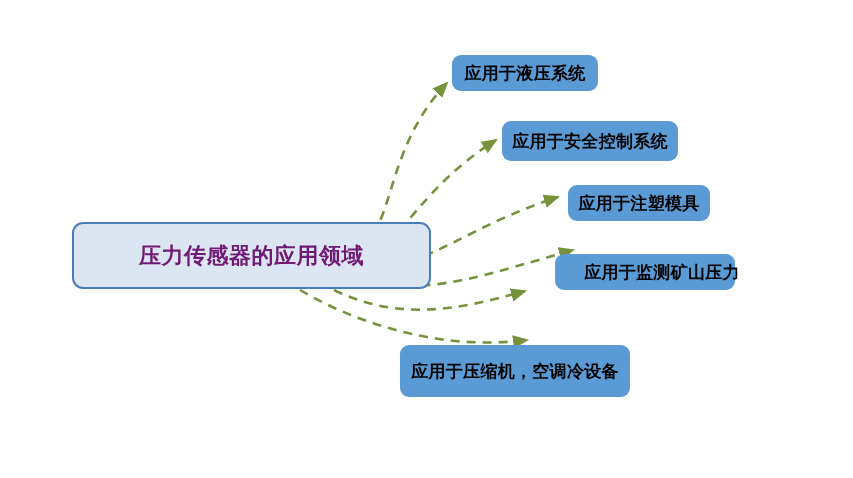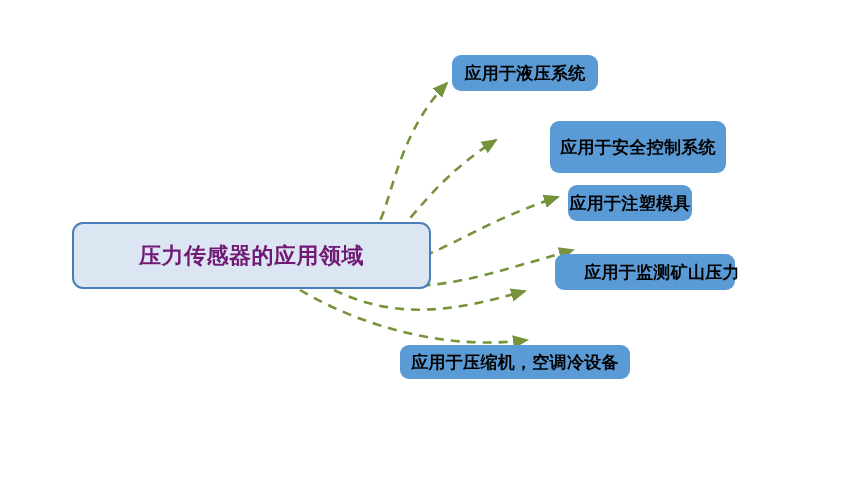--- a/index.html
+++ b/index.html
@@ -49,25 +49,25 @@
   }
   .node-child {
     background: #5b9bd5;
     border-radius: 9px;
     color: #000000;
     font-size: 17px;
     font-weight: bold;
     letter-spacing: 0.3px;
   }
   .n1 { left: 452px; top: 55px;  width: 146px; height: 36px; }
-  .n2 { left: 502px; top: 121px; width: 176px; height: 52px; margin-left: 48px; }
-  .n3 { left: 568px; top: 185px; width: 124px; height: 36px; }
+  .n2 { left: 502px; top: 121px; width: 176px; height: 40px; }
+  .n3 { left: 568px; top: 185px; width: 142px; height: 36px; }
   .n4 { left: 555px; top: 254px; width: 180px; height: 36px; padding-left: 34px; }
   .n5 { left: 500px; top: 296px; width: 148px; height: 36px; }
-  .n6 { left: 400px; top: 345px; width: 230px; height: 34px; }
+  .n6 { left: 400px; top: 345px; width: 230px; height: 52px; }
 </style>
 </head>
 <body>
 
 <div id="canvas">
 
   <svg id="connectors" viewBox="0 0 853 478" xmlns="http://www.w3.org/2000/svg">
     <defs>
       <marker id="arrowhead" markerWidth="7" markerHeight="7" refX="5.4" refY="3" orient="auto" markerUnits="strokeWidth">
         <path d="M0,0.4 L6.2,3 L0,5.6 Z" fill="#76933c"></path>

